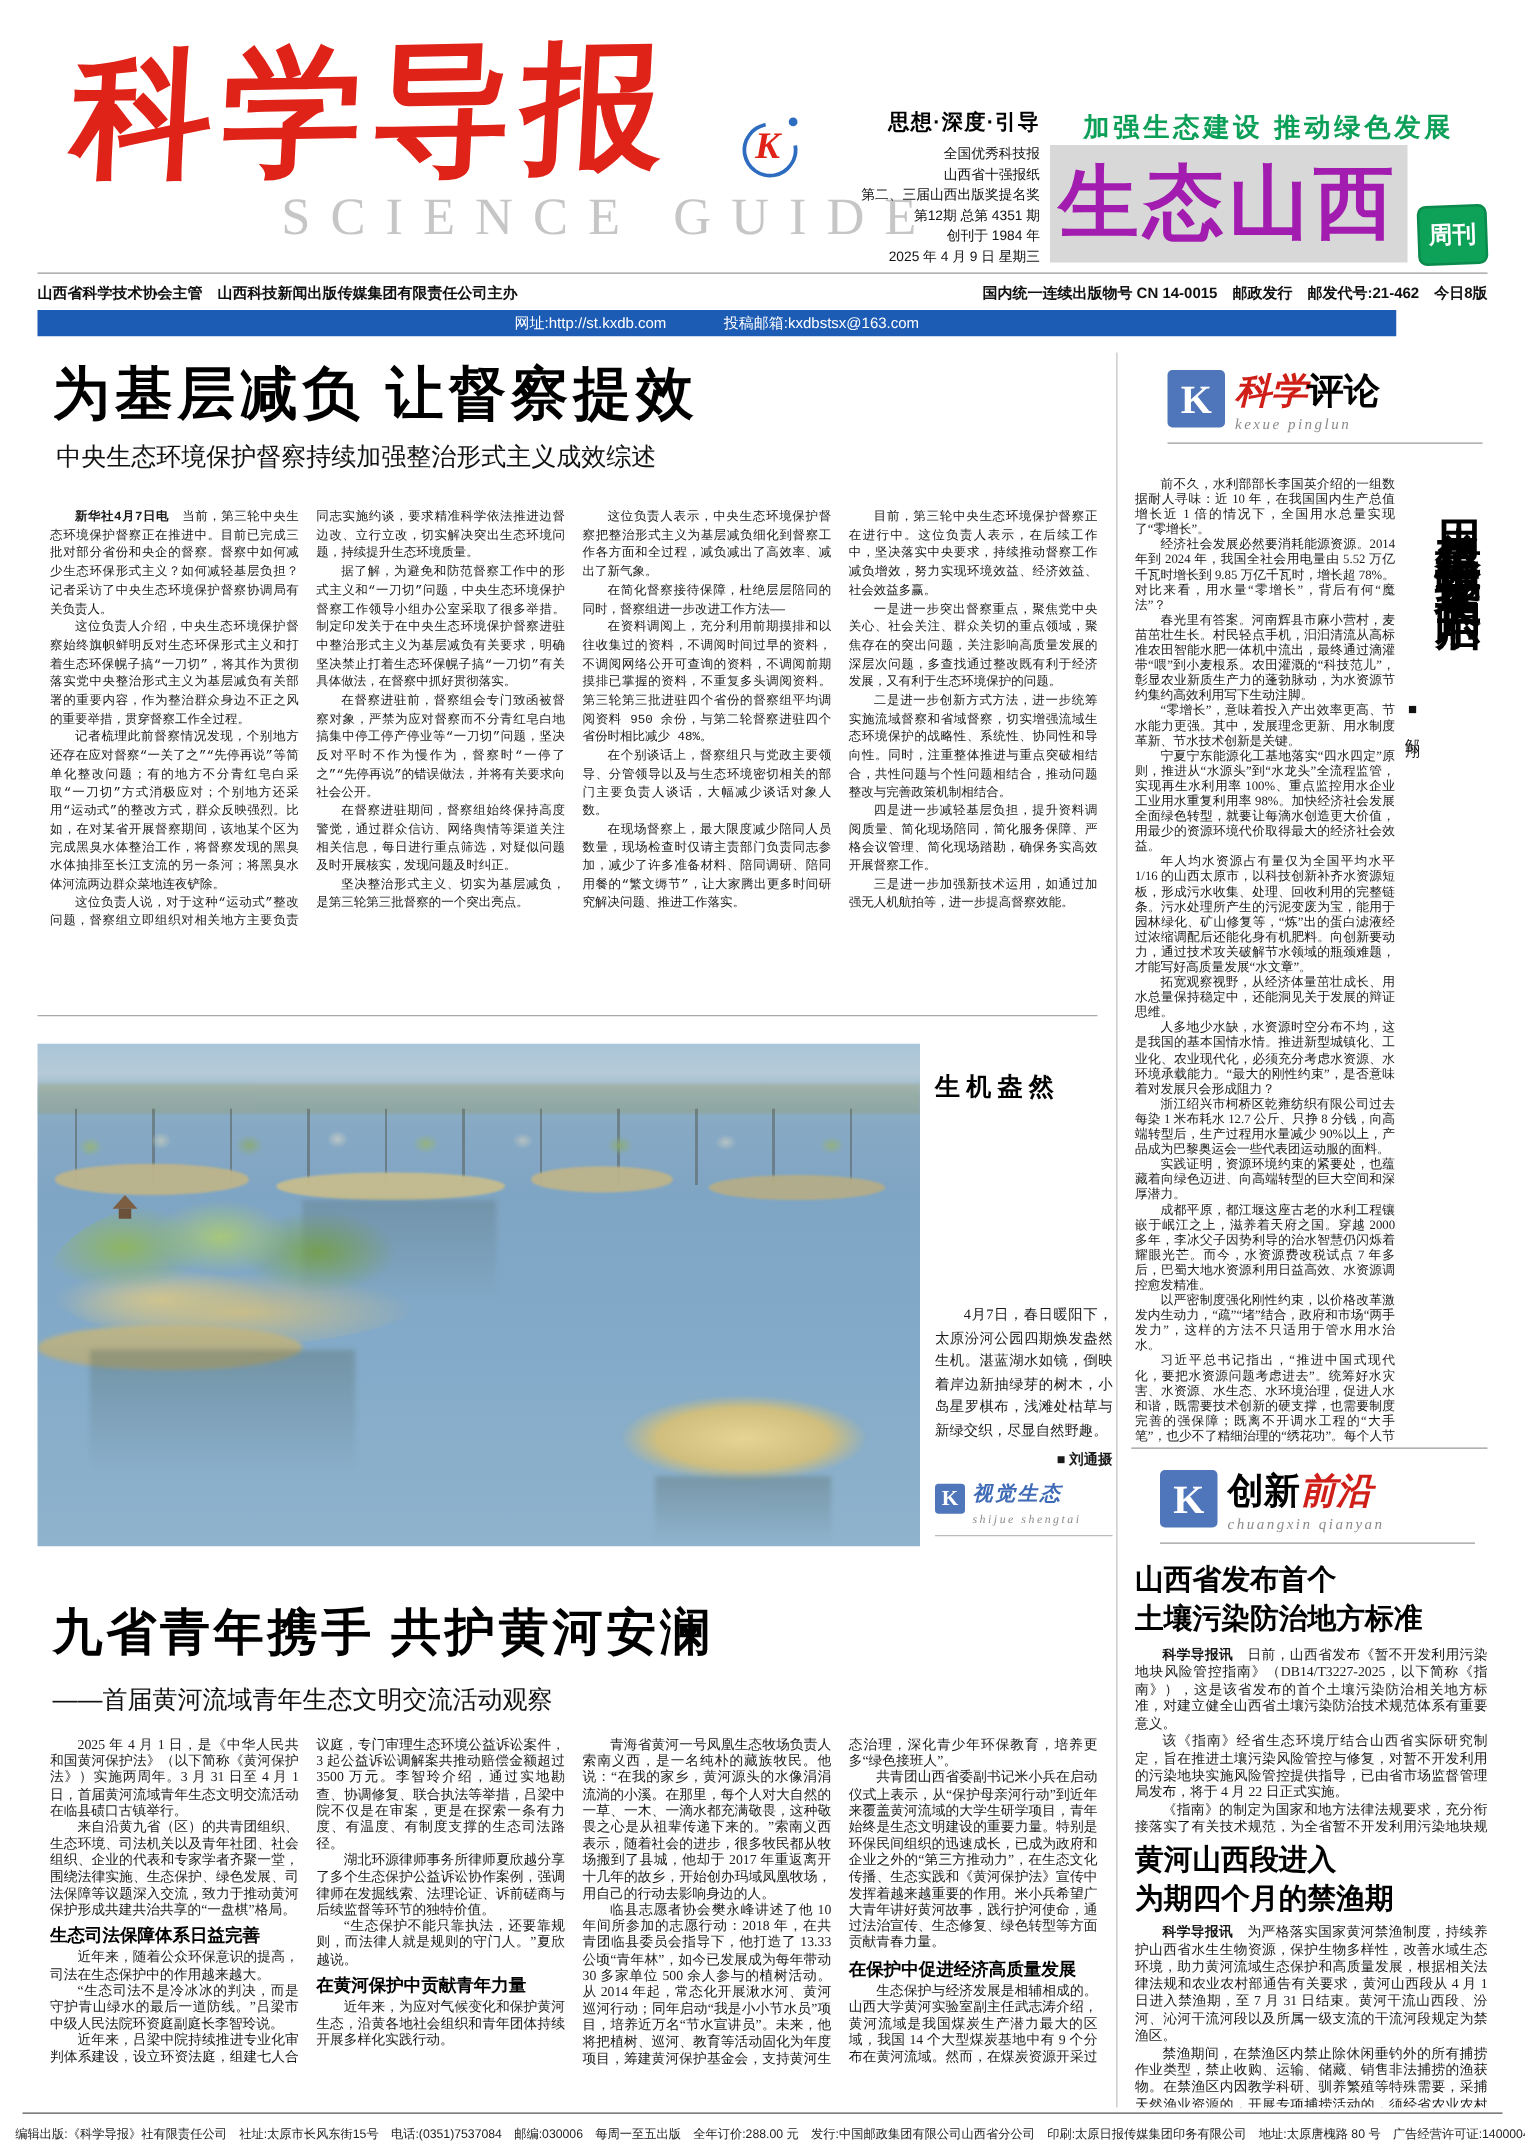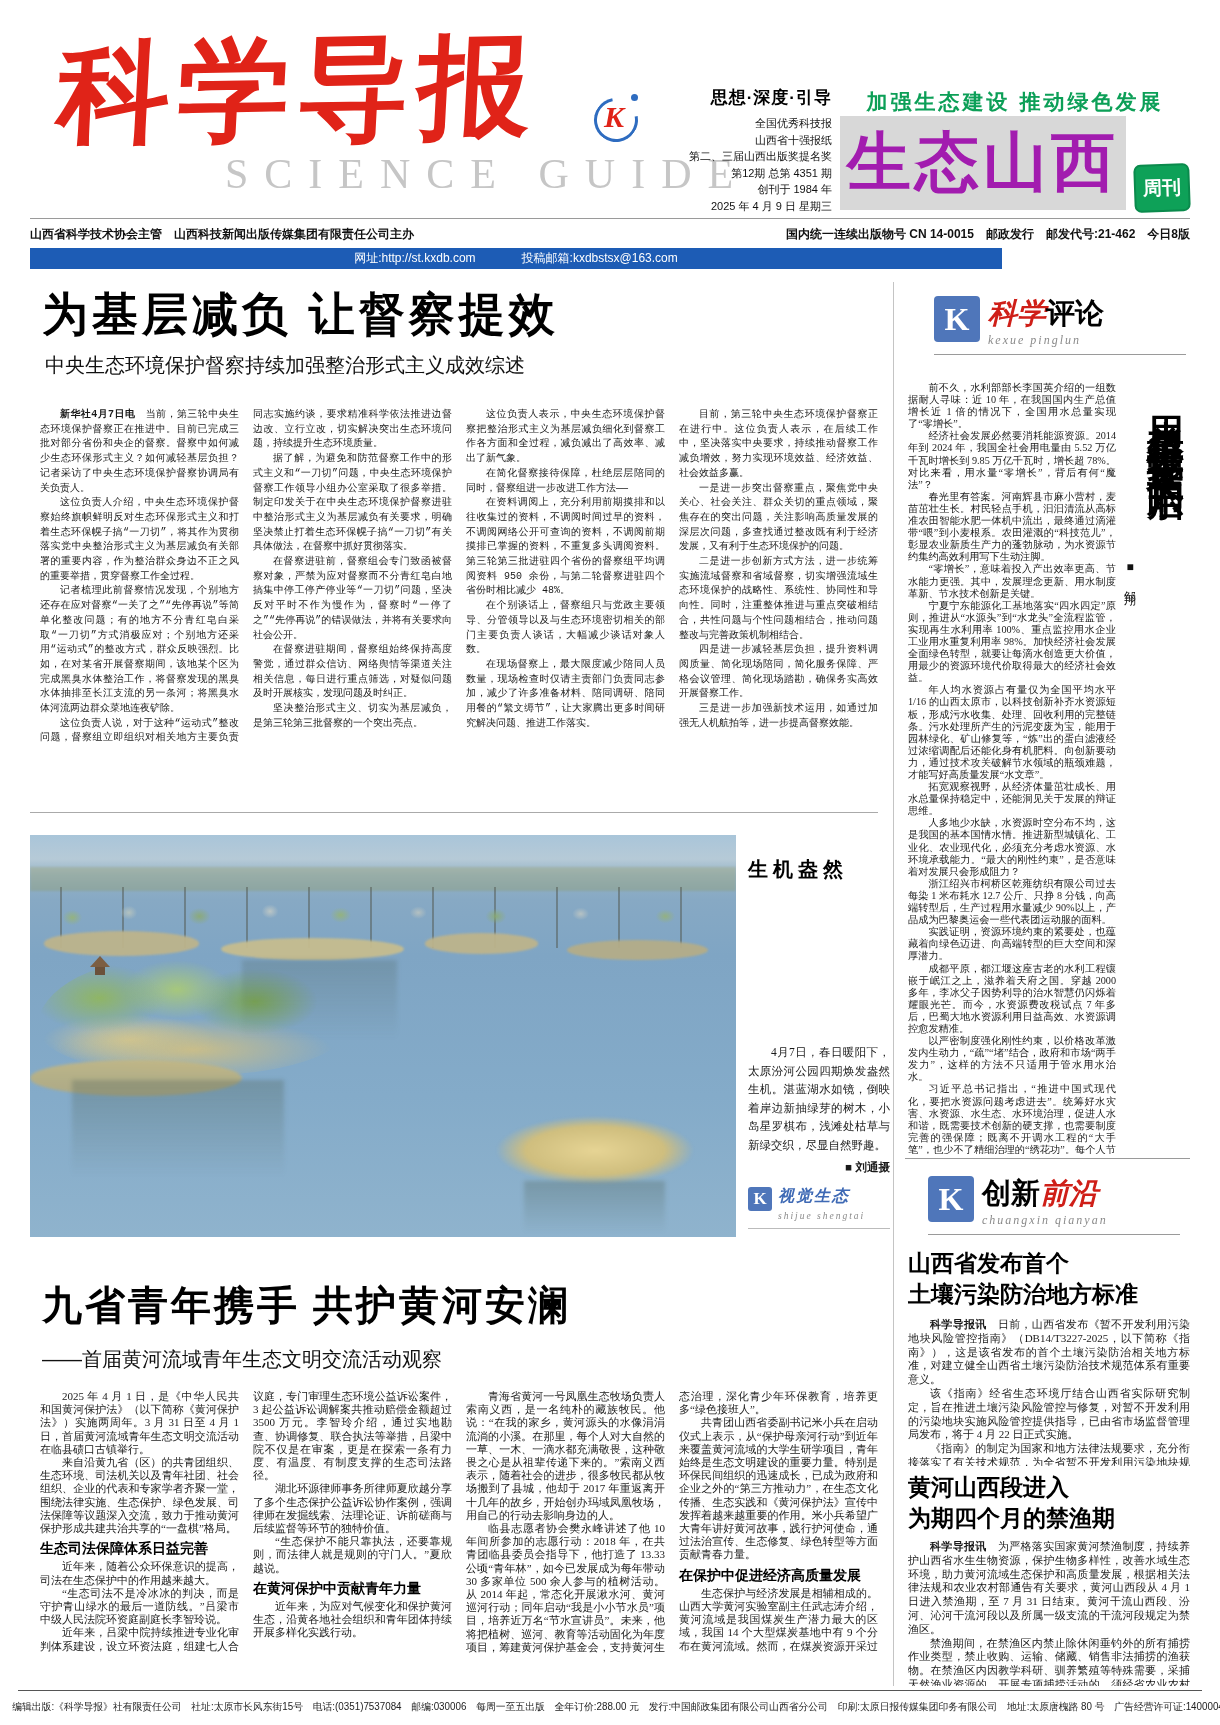--- a/index.html
+++ b/index.html
@@ -25,21 +25,21 @@
   .edition{position:absolute;left:840px;top:116px;width:286px;height:94px;background:#d8d8d8;
            text-align:center;line-height:94px;font-family:"Liberation Serif",serif;
            font-size:64px;font-weight:900;color:#a21caf;letter-spacing:4px;}
   .badge{position:absolute;left:1134px;top:164px;width:52px;height:44px;background:#0ea158;
          border:2px solid #0a8a4c;border-radius:7px;color:#fff;font-size:19px;font-weight:bold;
          display:flex;align-items:center;justify-content:center;transform:rotate(-2deg);
          font-family:"Liberation Serif",serif;}
   .mast-rule{position:absolute;left:30px;top:218px;width:1160px;border-top:1px solid #9a9a9a;}
   .info-row{position:absolute;left:30px;top:226px;width:1160px;display:flex;
             justify-content:space-between;font-size:12px;font-weight:bold;color:#111;}
-  .blue-bar{position:absolute;left:30px;top:248px;width:972px;height:21px;background:#1d5cb5;
+  .blue-bar{position:absolute;left:30px;top:248px;width:1087px;height:21px;background:#1d5cb5;
             color:#fff;font-size:12px;display:flex;align-items:center;justify-content:center;gap:46px;}
   
   .headline{position:absolute;left:42px;top:284px;font-size:46px;font-weight:900;
             letter-spacing:4px;color:#000;}
   .subhead{position:absolute;left:45px;top:352px;font-size:20px;color:#111;}
   .cols4{column-count:4;column-gap:14px;text-align:justify;}
   .article-top{position:absolute;left:40px;top:408px;width:838px;height:410px;
                font-size:10px;line-height:14.7px;overflow:hidden;font-family:Liberation Mono, monospace;}
   .article-top p,.yt-body p{margin:0;text-indent:2em;}
   .rule2{position:absolute;left:30px;top:812px;width:848px;border-top:1px solid #aaa;}

